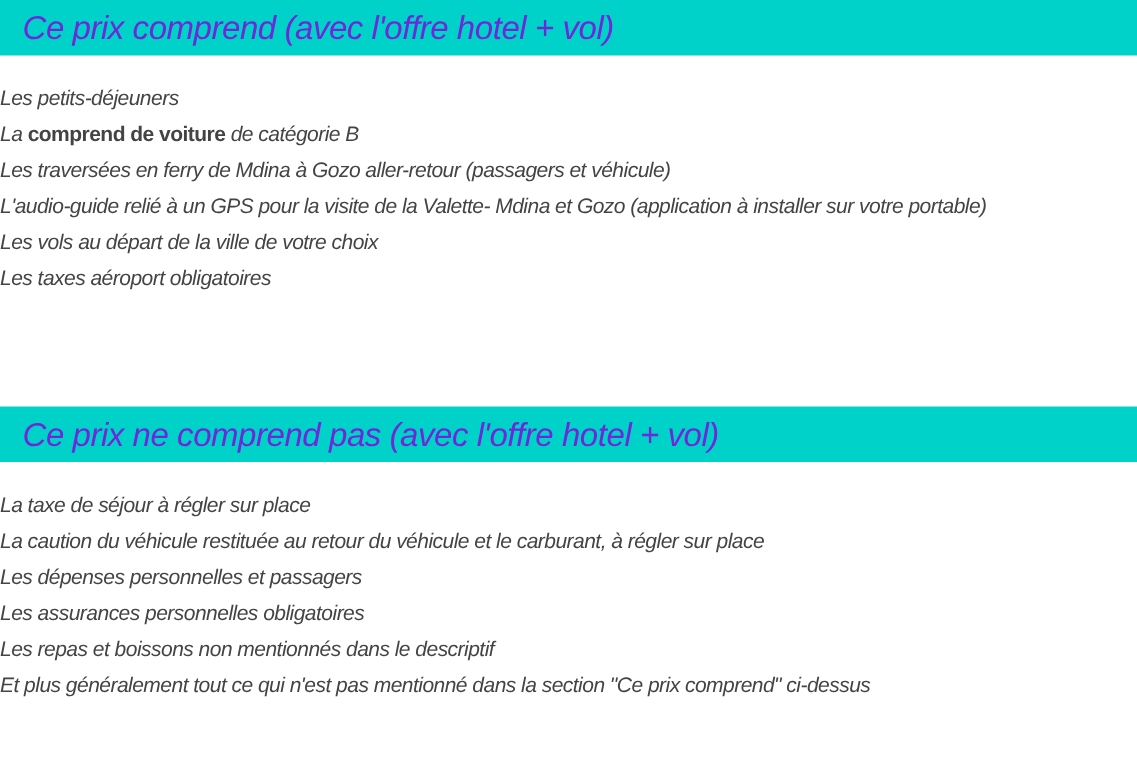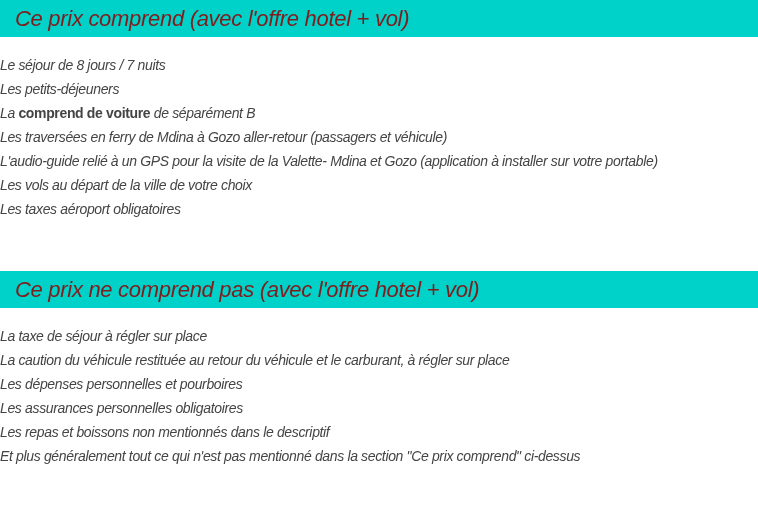--- a/index.html
+++ b/index.html
@@ -12,55 +12,54 @@
   .section.s1 { top: 0; }
   .section.s2 { top: 271px; }
   .bar {
     background: #00d2c9;
     height: 37px;
     box-sizing: border-box;
     padding-left: 15px;
     display: flex; align-items: center;
   }
   .bar h2 {
-    margin: 0; color: #7f1d1d; font-style: italic; font-weight: normal;
+    margin: 0; color: #6d28d9; font-style: italic; font-weight: normal;
     font-size: 22px; letter-spacing: -0.3px; line-height: 37px;
   }
   .list { list-style: none; margin: 0; padding: 0; }
   .s1 .list { margin-top: 18px; }
   .s2 .list { margin-top: 18px; }
   .list li {
     font-style: italic; font-size: 14px; height: 24px; line-height: 20px;
     letter-spacing: -0.35px; white-space: nowrap;
   }
   .list li b { font-style: normal; font-weight: bold; }
 </style>
 </head>
 <body>
 
 <section class="section s1">
   <div class="bar">
     <h2>Ce prix comprend (avec l'offre hotel + vol)</h2>
   </div>
   <ul class="list">
-    <li>Le séjour de 8 jours / 7 nuits</li>
     <li>Les petits-déjeuners</li>
-    <li><span>La </span><b>comprend de voiture</b><span> de séparément B</span></li>
+    <li><span>La </span><b>comprend de voiture</b><span> de catégorie B</span></li>
     <li>Les traversées en ferry de Mdina à Gozo aller-retour (passagers et véhicule)</li>
     <li>L'audio-guide relié à un GPS pour la visite de la Valette- Mdina et Gozo (application à installer sur votre portable)</li>
     <li>Les vols au départ de la ville de votre choix</li>
     <li>Les taxes aéroport obligatoires</li>
   </ul>
 </section>
 
 <section class="section s2">
   <div class="bar">
     <h2>Ce prix ne comprend pas (avec l'offre hotel + vol)</h2>
   </div>
   <ul class="list">
     <li>La taxe de séjour à régler sur place</li>
     <li>La caution du véhicule restituée au retour du véhicule et le carburant, à régler sur place</li>
-    <li>Les dépenses personnelles et pourboires</li>
+    <li>Les dépenses personnelles et passagers</li>
     <li>Les assurances personnelles obligatoires</li>
     <li>Les repas et boissons non mentionnés dans le descriptif</li>
     <li>Et plus généralement tout ce qui n'est pas mentionné dans la section "Ce prix comprend" ci-dessus</li>
   </ul>
 </section>
 
 </body></html>

